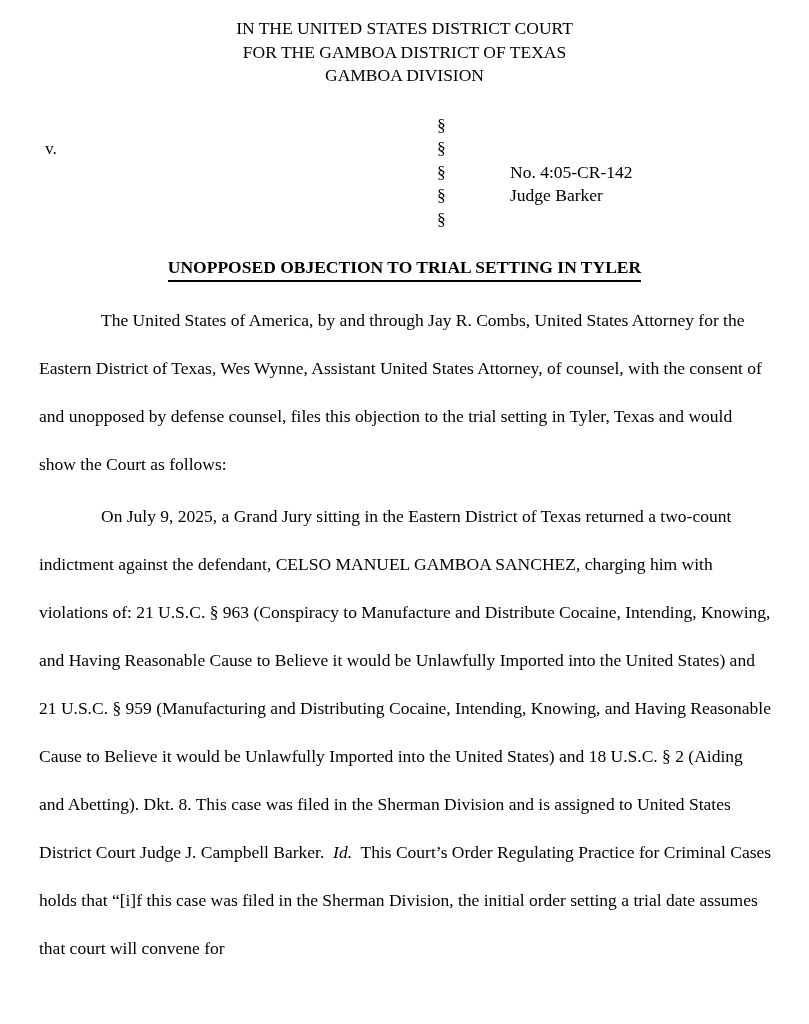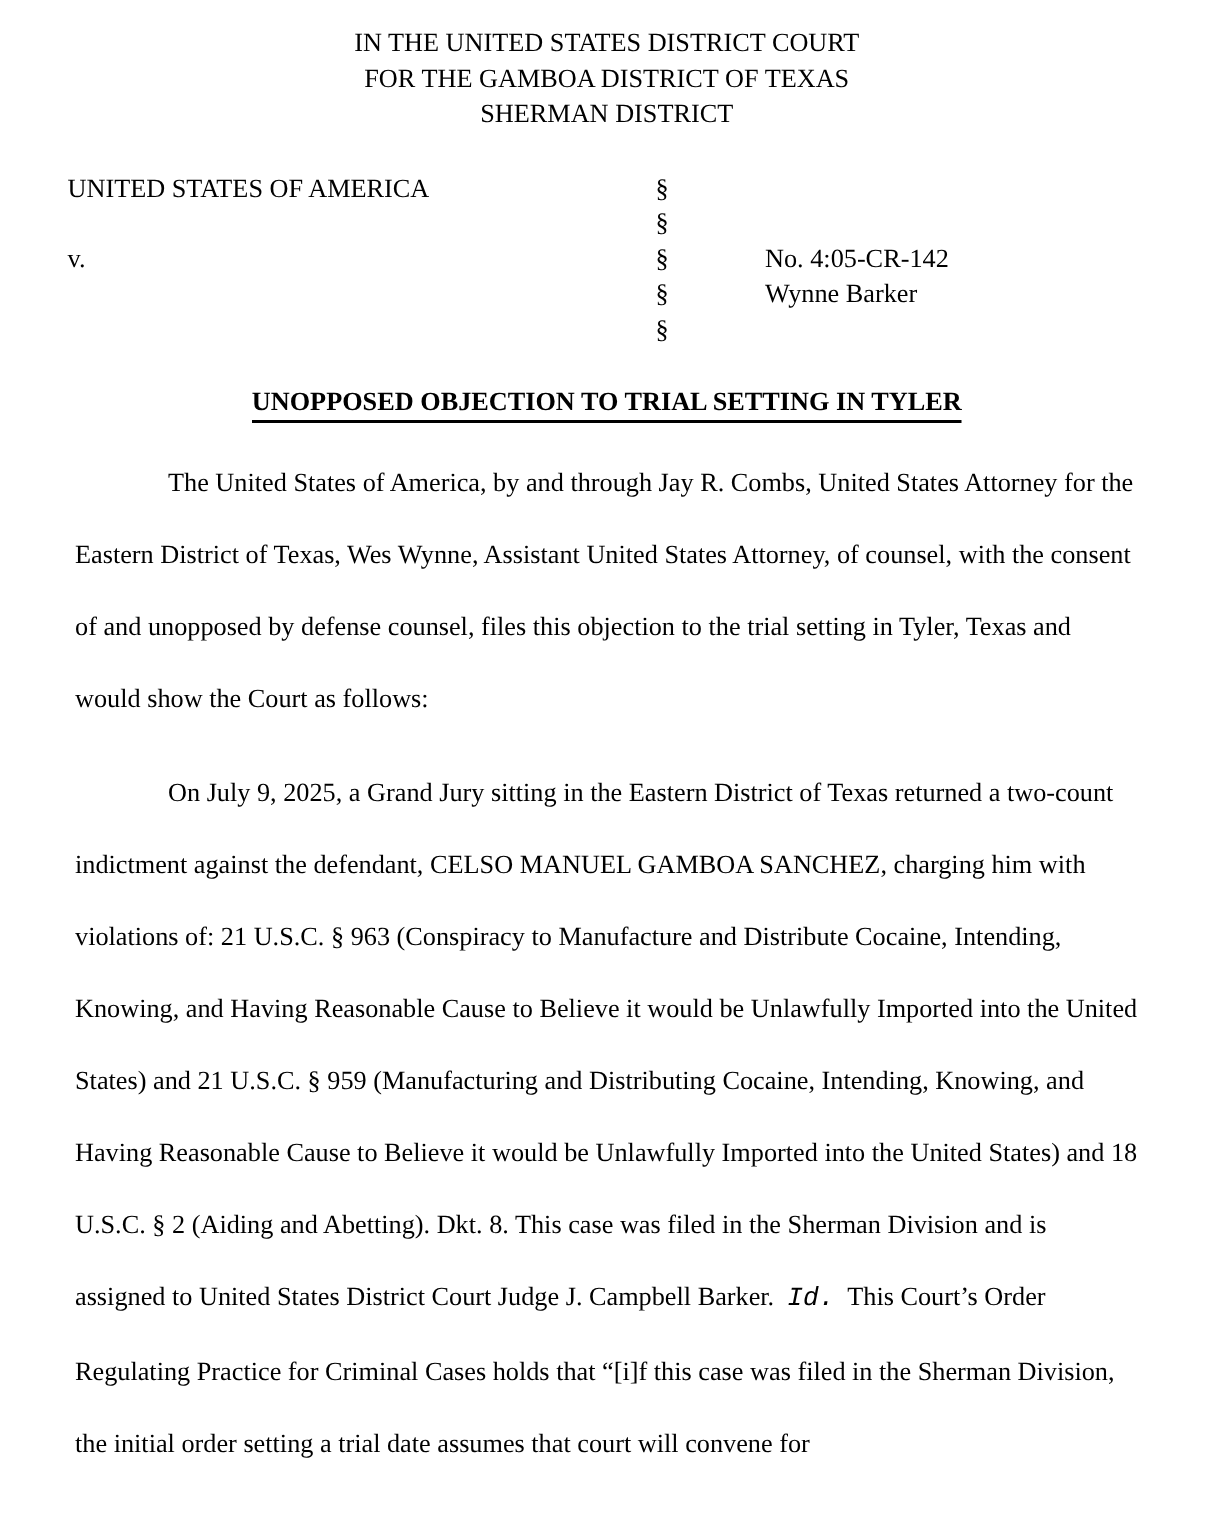--- a/index.html
+++ b/index.html
@@ -44,55 +44,54 @@
     display: inline-block;
     border-bottom: 2px solid #000;
     padding-bottom: 1px;
   }
   .body-text {
     margin: 14px 33px 0 35px;
     line-height: 48px;
     text-align: left;
   }
   .body-text p {
-    margin: 15px;
+    margin: 4px;
     text-indent: 62px;
   }
-  .italic-cite { font-style: italic; font-family: Liberation Mono, monospace; }
+  .italic-cite { font-style: italic; }
 </style>
 </head>
 <body>
 
 <div class="page">
 
   <div class="court-header">
     <div class="cap-line">IN THE UNITED STATES DISTRICT COURT</div>
     <div class="cap-line">FOR THE GAMBOA DISTRICT OF TEXAS</div>
-    <div class="cap-line">SHERMAN DISTRICT</div>
+    <div class="cap-line">GAMBOA DIVISION</div>
   </div>
 
   <div class="caption">
     <div class="cap-left">
-      <div class="cap-line">UNITED STATES OF AMERICA</div>
       <div class="cap-line">&nbsp;</div>
       <div class="cap-line">v.</div>
       <div class="cap-line">&nbsp;</div>
     </div>
     <div class="cap-mid">
       <div class="cap-line">§</div>
       <div class="cap-line">§</div>
       <div class="cap-line">§</div>
       <div class="cap-line">§</div>
       <div class="cap-line">§</div>
     </div>
     <div class="cap-right">
       <div class="cap-line">&nbsp;</div>
       <div class="cap-line">&nbsp;</div>
       <div class="cap-line">No. 4:05-CR-142</div>
-      <div class="cap-line">Wynne Barker</div>
+      <div class="cap-line">Judge Barker</div>
       <div class="cap-line">&nbsp;</div>
     </div>
   </div>
 
   <h1 class="doc-title">
     <span class="underlined">UNOPPOSED OBJECTION TO TRIAL SETTING IN TYLER</span>
   </h1>
 
   <div class="body-text">
     <p>The United States of America, by and through Jay R. Combs, United States Attorney for the Eastern District of Texas, Wes Wynne, Assistant United States Attorney, of counsel, with the consent of and unopposed by defense counsel, files this objection to the trial setting in Tyler, Texas and would show the Court as follows:</p>

